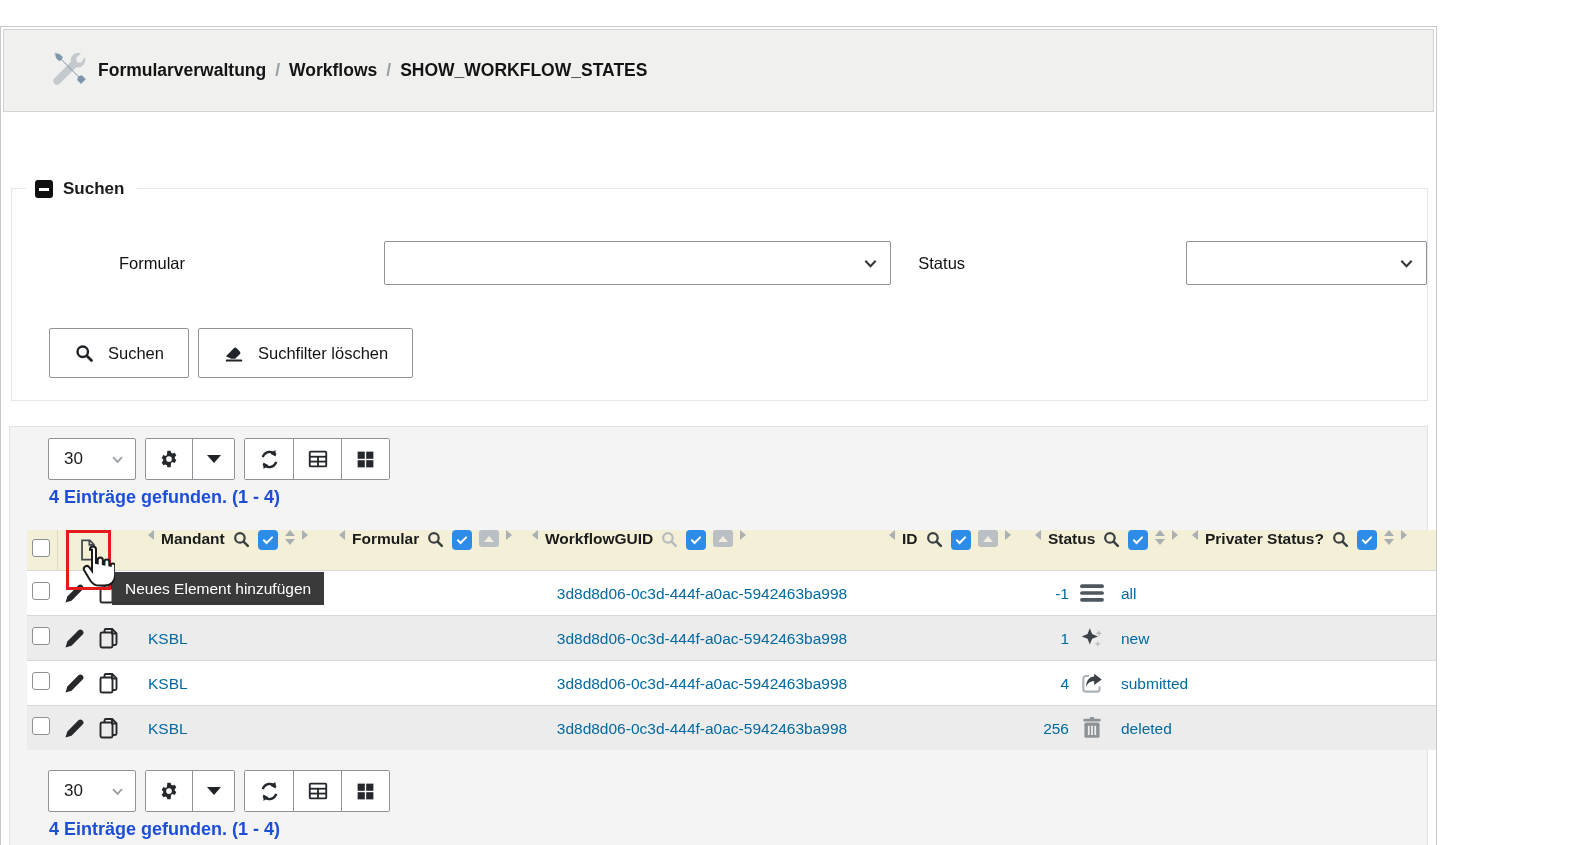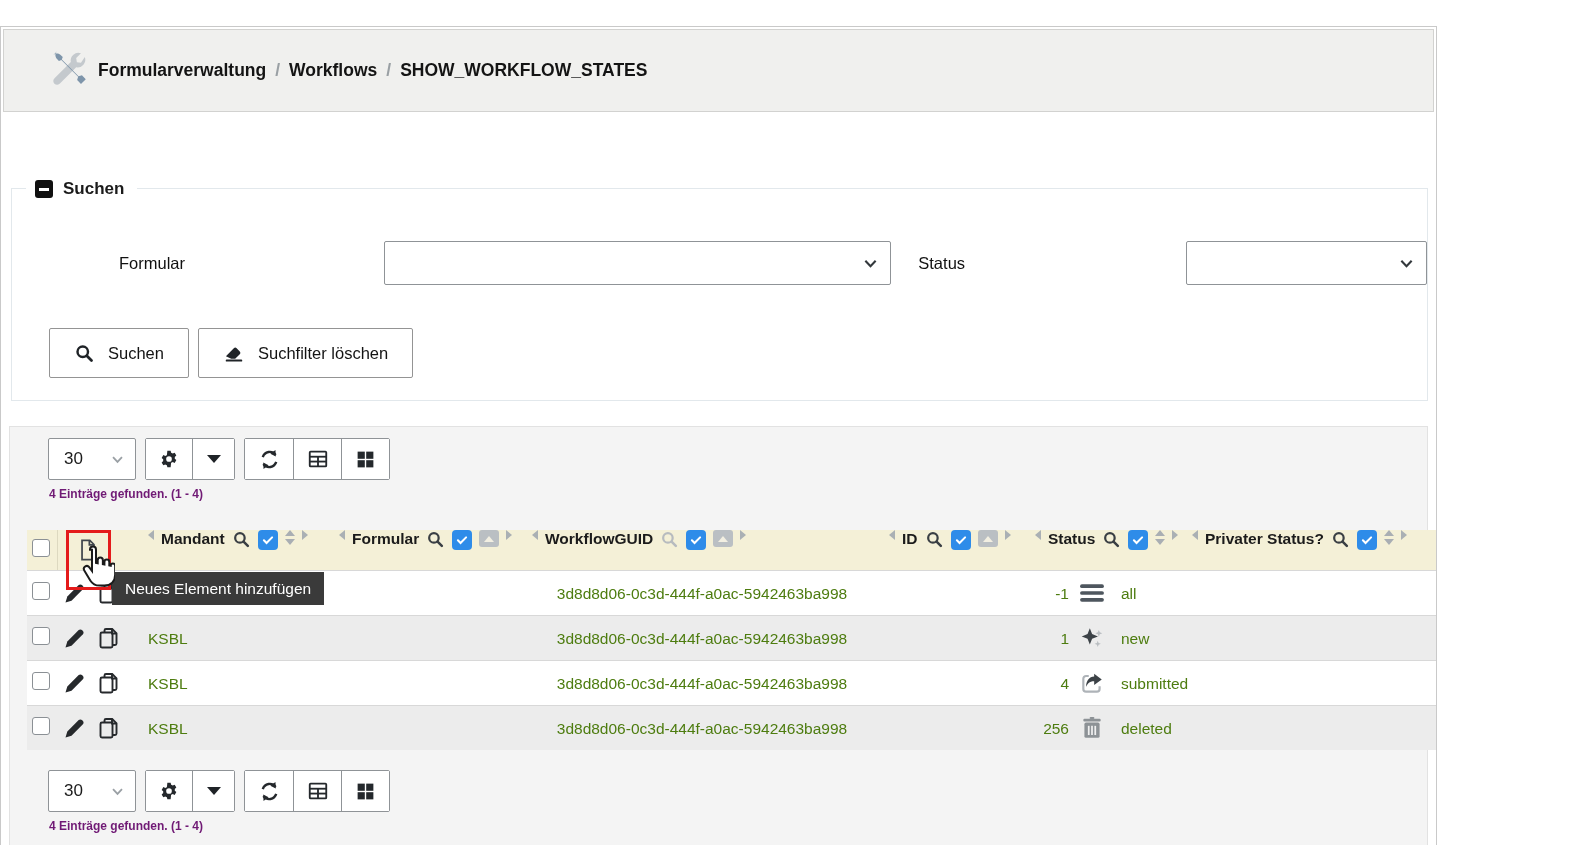--- a/index.html
+++ b/index.html
@@ -36,21 +36,21 @@
   
   .panel { margin:25px 8px 0 8px; background:#f4f4f4; border:1px solid #e2e2e2; padding:11px 0 16px 17px; }
   .toolbar { display:flex; align-items:flex-end; gap:9px; margin-left:21px; }
   .pagesize { width:88px; height:42px; background:#fff; border:1px solid #8f9397; border-radius:2px;
               display:flex; align-items:center; justify-content:space-between; padding:0 11px 0 15px; font-size:17px; }
   .btngroup { display:flex; height:42px; border:1px solid #8f9397; border-radius:2px; background:#fff; }
   .tbtn { display:flex; align-items:center; justify-content:center; background:#fff; border:none; cursor:pointer; }
   .tbtn + .tbtn { border-left:1px solid #8f9397; }
   .w46{width:46px;} .w42{width:42px;} .w48{width:48px;}
   .caret-down { width:0; height:0; border-left:7px solid transparent; border-right:7px solid transparent; border-top:8px solid #1f2327; }
-  .count { margin:7px 0 0 22px; height:17px; font-size:12px; font-weight:bold; color:#701a75; }
+  .count { margin:7px 0 0 22px; height:17px; font-size:18px; font-weight:bold; color:#1d4ed8; }
 
   
   .tablewrap { position:relative; margin-top:26px; width:1556px; height:220px; }
   .thead { position:relative; width:1515px; height:40px; background:#f4f0d7; }
   .hdivider { position:absolute; left:30px; top:0; width:1px; height:40px; background:#ddd9c0; }
   .hgroup { position:absolute; top:0; height:40px; display:flex; align-items:flex-start; gap:7px; white-space:nowrap; }
   .hlabel { font-size:15.5px; font-weight:bold; color:#1b1b1b; }
   .qico { width:19px; height:19px; color:#3a3f44; }
   .qico.dim { color:#b7bbbf; }
   .bluecheck { width:20px; height:20px; background:#2e8ce9; border-radius:4px; display:inline-flex; align-items:center; justify-content:center; cursor:pointer; }
@@ -62,21 +62,21 @@
   .tri-l { width:0; height:0; border-top:5px solid transparent; border-bottom:5px solid transparent; border-right:6px solid #aab0b4; }
   .tri-r { width:0; height:0; border-top:5px solid transparent; border-bottom:5px solid transparent; border-left:6px solid #aab0b4; }
   .pos-check { position:absolute; left:5px; top:50%; transform:translateY(-50%); }
   .pos-add { position:absolute; left:50px; top:50%; transform:translateY(-50%); width:22px; height:24px; cursor:pointer; }
 
   .trow { position:relative; width:1515px; height:45px; background:#fff; border-top:1px solid #d8d8d8; }
   .trow.alt { background:#ececec; }
   .cbox { width:18px; height:18px; background:#fff; border:1.5px solid #8b9095; border-radius:3px; display:inline-block; cursor:pointer; }
   .ricon { position:absolute; top:50%; transform:translateY(-50%); width:24px; height:24px; cursor:pointer; }
   .pos-pencil { left:36px; } .pos-copy { left:70px; }
-  .cell { position:absolute; top:0; height:45px; line-height:45px; font-size:15.5px; color:#4d7c0f; white-space:nowrap; }
+  .cell { position:absolute; top:0; height:45px; line-height:45px; font-size:15.5px; color:#0369a1; white-space:nowrap; }
   .c-mandant { left:121px; }
   .c-guid { left:505px; width:340px; text-align:center; }
   .c-id { left:870px; width:172px; text-align:right; }
   .c-sicon { position:absolute; left:1052px; top:50%; transform:translateY(-50%); width:26px; height:26px; }
   .c-status { left:1094px; }
 
   
   .vscroll { position:absolute; left:1520px; top:0; width:36px; height:220px; background:#f0f0f0; border:1px solid #e3e3e3; }
   .vs-up, .vs-dn { position:absolute; left:50%; transform:translateX(-50%); width:0; height:0; cursor:pointer;
                    border-left:8px solid transparent; border-right:8px solid transparent; }

